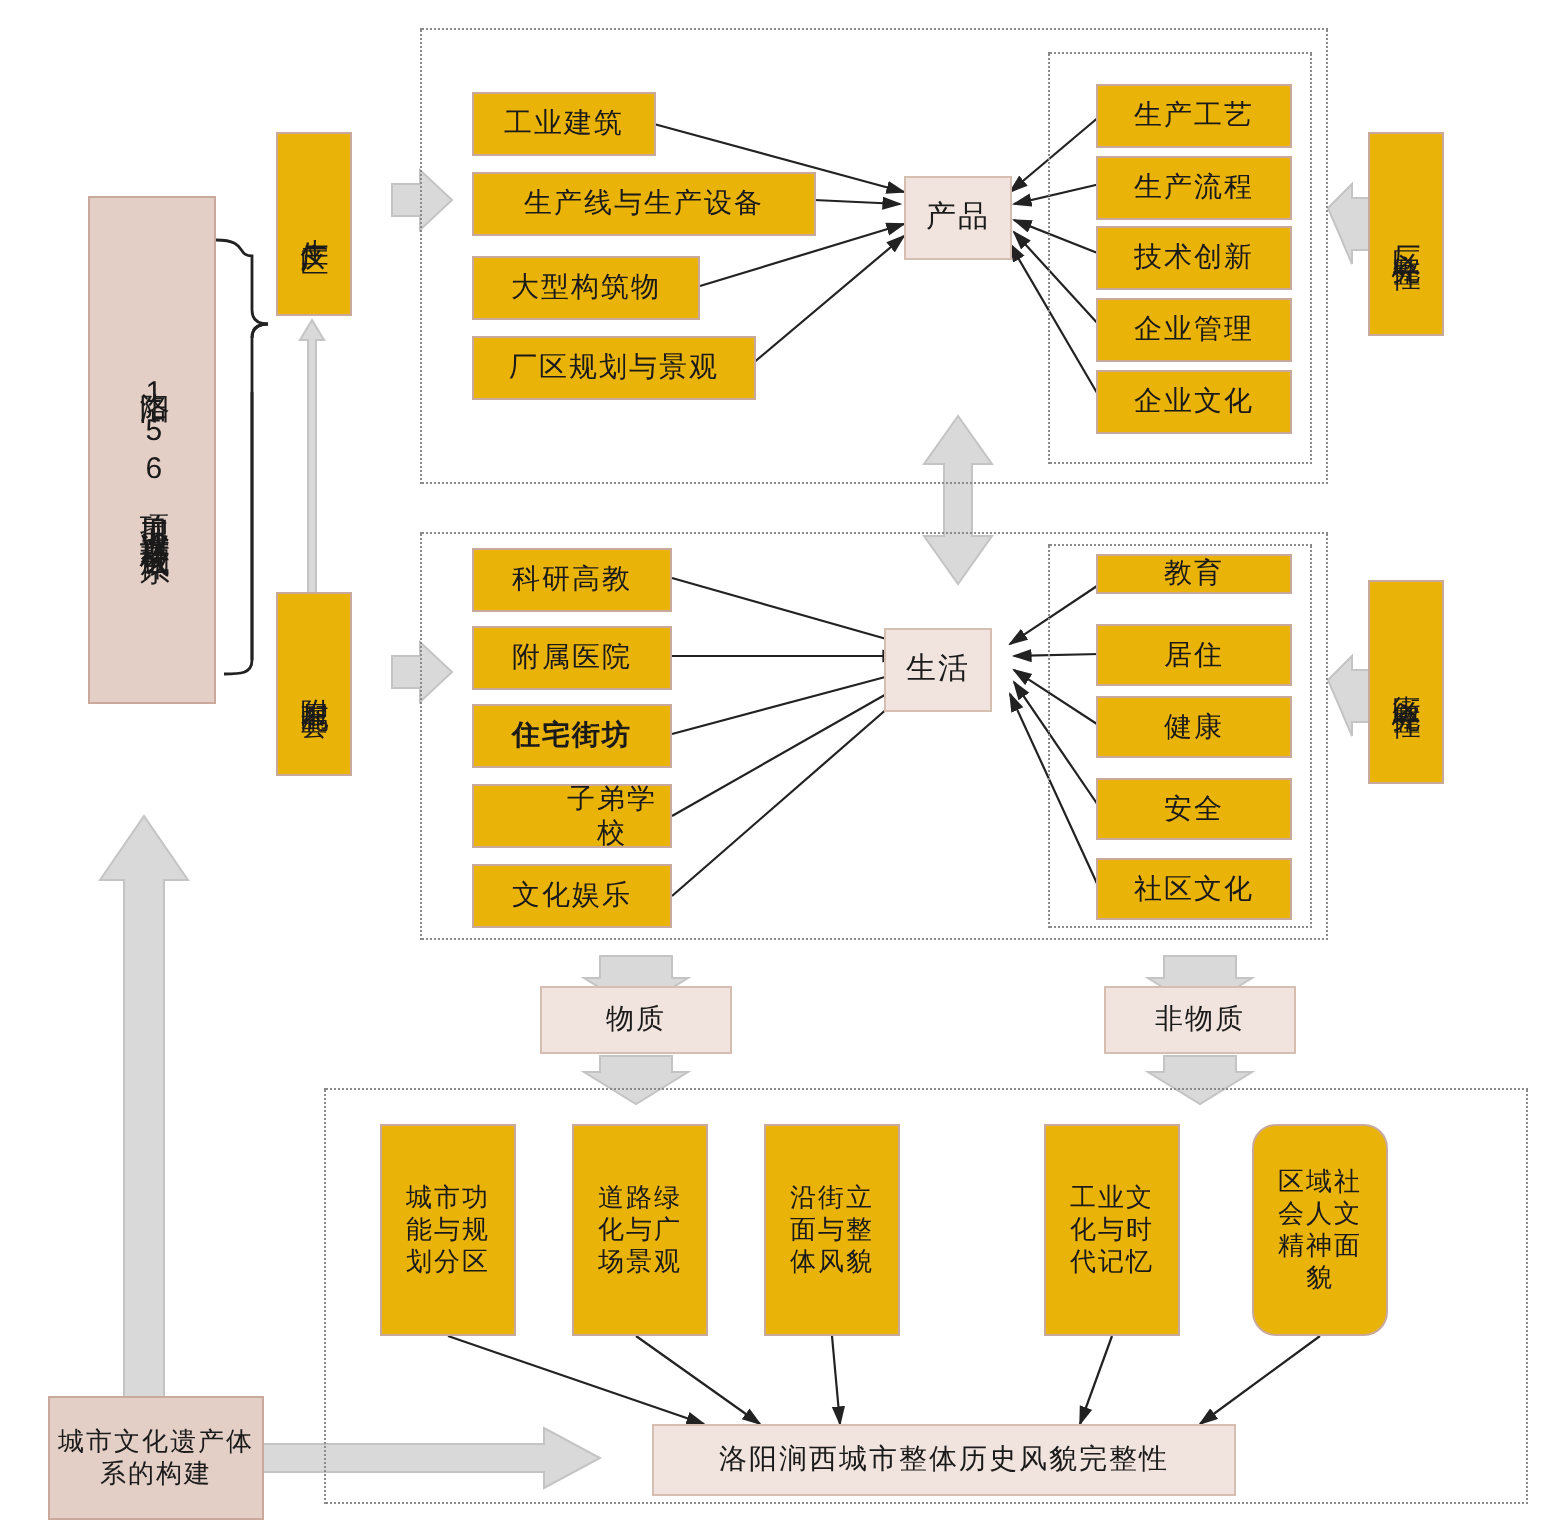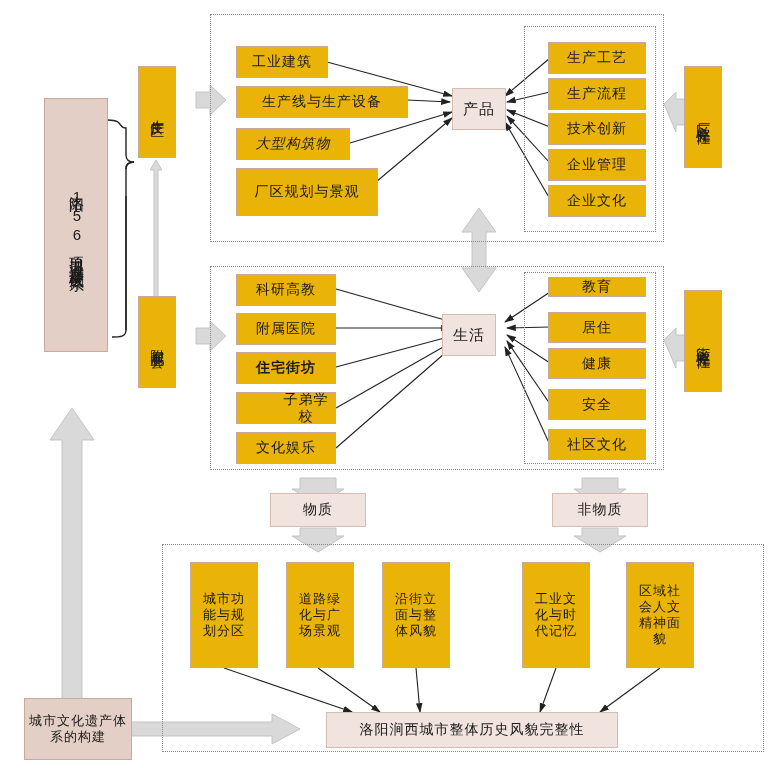--- a/index.html
+++ b/index.html
@@ -120,22 +120,22 @@
   <div class="dotted" style="left:524px;top:272px;width:132px;height:192px;"></div>
   <div class="dotted" style="left:162px;top:544px;width:602px;height:208px;"></div>
 
   <div class="box filled vbox" style="left:44px;top:98px;width:64px;height:254px;font-size:15px;">洛阳156项目工业遗产群构成体系</div>
 
   <div class="box vbox" style="left:138px;top:66px;width:38px;height:92px;">生产厂区</div>
   <div class="box vbox" style="left:138px;top:296px;width:38px;height:92px;">附属配套</div>
 
   <div class="box" style="left:236px;top:46px;width:92px;height:32px;">工业建筑</div>
   <div class="box" style="left:236px;top:86px;width:172px;height:32px;">生产线与生产设备</div>
-  <div class="box" style="left:236px;top:128px;width:114px;height:32px;font-style:italic;">大型构筑物</div>
-  <div class="box" style="left:236px;top:168px;width:142px;height:48px;">厂区规划与景观</div>
+  <div class="box" style="left:236px;top:128px;width:114px;height:32px;">大型构筑物</div>
+  <div class="box" style="left:236px;top:168px;width:142px;height:32px;">厂区规划与景观</div>
 
   <div class="box filled-lite" style="left:452px;top:88px;width:54px;height:42px;font-size:15px;">产品</div>
 
   <div class="box" style="left:548px;top:42px;width:98px;height:32px;">生产工艺</div>
   <div class="box" style="left:548px;top:78px;width:98px;height:32px;">生产流程</div>
   <div class="box" style="left:548px;top:113px;width:98px;height:32px;">技术创新</div>
   <div class="box" style="left:548px;top:149px;width:98px;height:32px;">企业管理</div>
   <div class="box" style="left:548px;top:185px;width:98px;height:32px;">企业文化</div>
 
   <div class="box vbox" style="left:684px;top:66px;width:38px;height:102px;">厂区完整性</div>
@@ -155,19 +155,19 @@
   <div class="box" style="left:548px;top:429px;width:98px;height:31px;">社区文化</div>
   <div class="box" style="left:548px;top:389px;width:98px;height:31px;">安全</div>
 
   <div class="box filled-lite" style="left:270px;top:493px;width:96px;height:34px;">物质</div>
   <div class="box filled-lite" style="left:552px;top:493px;width:96px;height:34px;">非物质</div>
 
   <div class="box" style="left:190px;top:562px;width:68px;height:106px;padding:6px;font-size:13px;">城市功能与规划分区</div>
   <div class="box" style="left:286px;top:562px;width:68px;height:106px;padding:6px;font-size:13px;">道路绿化与广场景观</div>
   <div class="box" style="left:382px;top:562px;width:68px;height:106px;padding:6px;font-size:13px;">沿街立面与整体风貌</div>
   <div class="box" style="left:522px;top:562px;width:68px;height:106px;padding:6px;font-size:13px;">工业文化与时代记忆</div>
-  <div class="box" style="left:626px;top:562px;width:68px;height:106px;padding:6px;font-size:13px;">区域社会人文精神面貌</div>
+  <div class="box" style="left:626px;top:562px;width:68px;height:106px;padding:6px;font-size:13px;border-radius:12px;">区域社会人文精神面貌</div>
 
   <div class="box filled-lite" style="left:326px;top:712px;width:292px;height:36px;font-size:14px;">洛阳涧西城市整体历史风貌完整性</div>
 
   <div class="box filled" style="left:24px;top:698px;width:108px;height:62px;padding:4px;font-size:13px;">城市文化遗产体系的构建</div>
 
 </div>
 
 </body></html>

